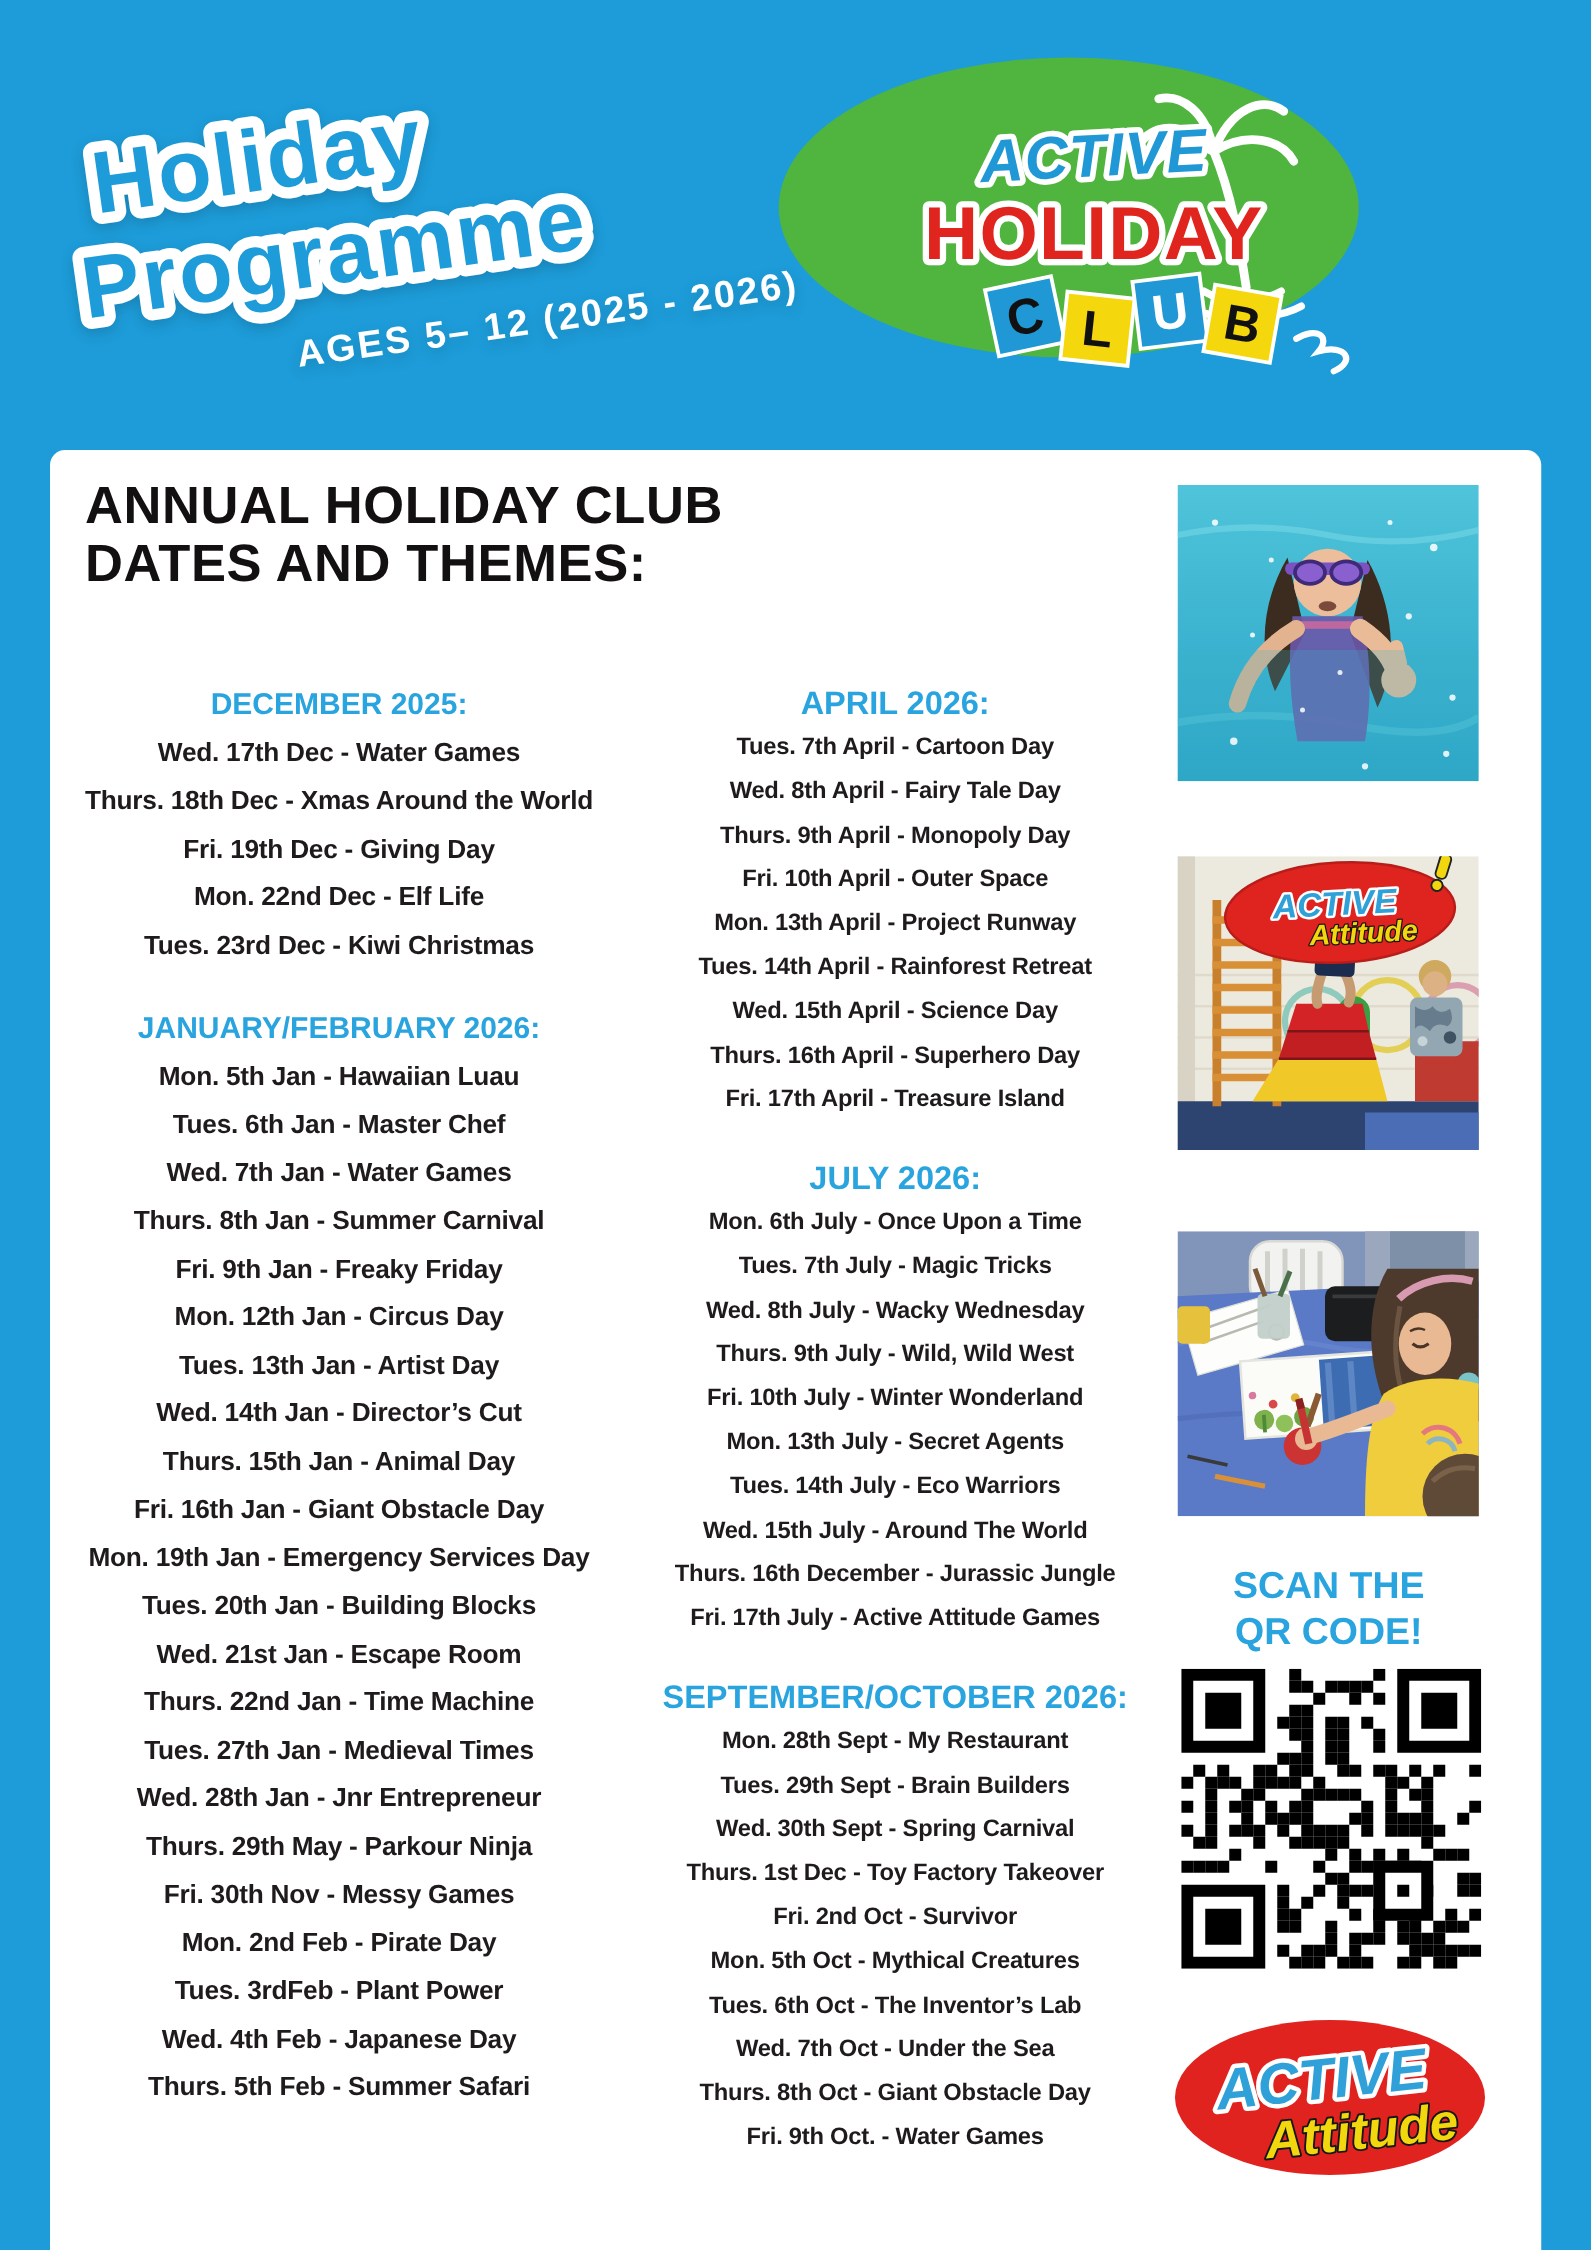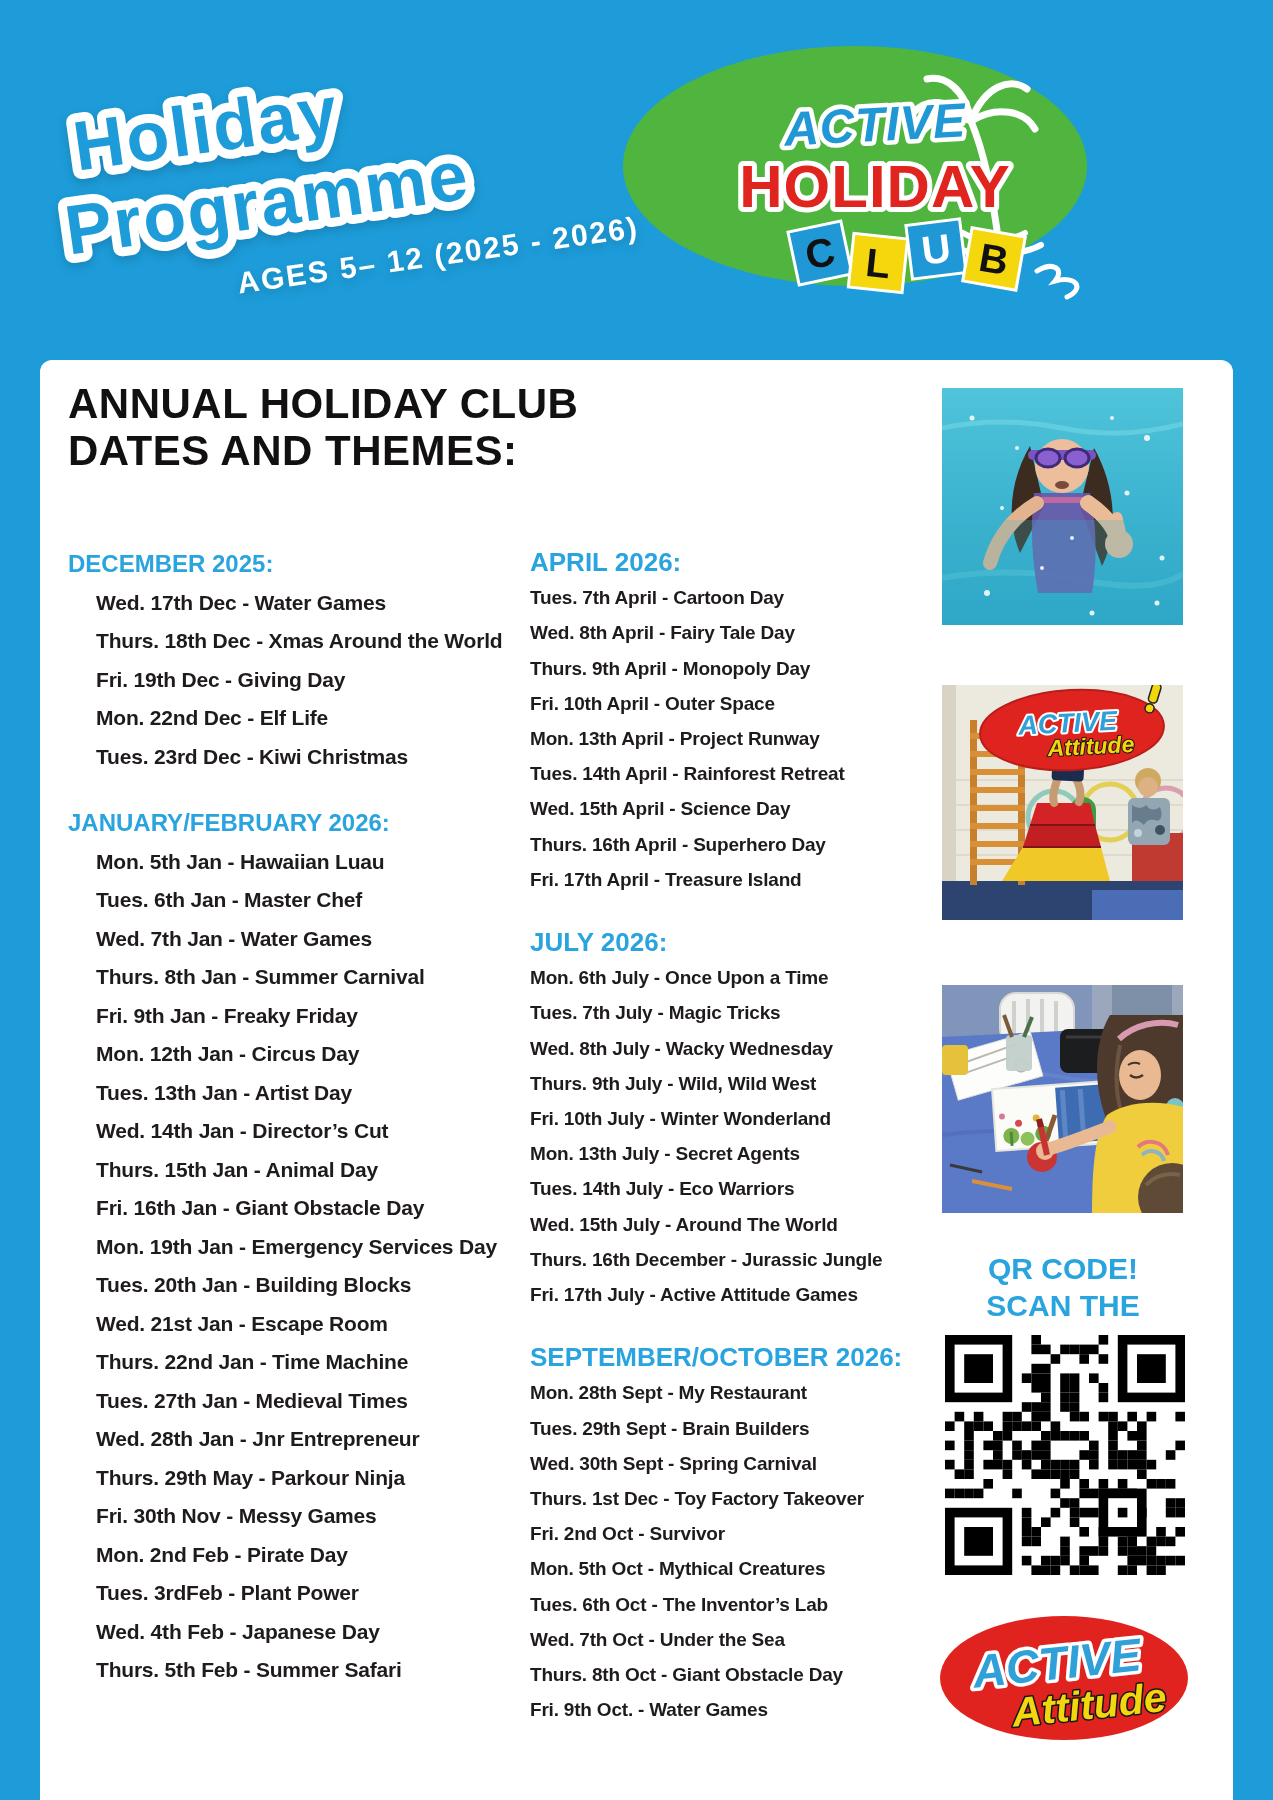--- a/index.html
+++ b/index.html
@@ -18,26 +18,26 @@
       fill:#e0251f;stroke:#fff;stroke-width:10;paint-order:stroke;stroke-linejoin:round;letter-spacing:1px;}
   .tile-letter{font-family:"Liberation Sans",sans-serif;font-weight:bold;font-size:40px;text-anchor:middle;}
 
   
   .card{position:absolute;left:40px;top:360px;width:1193px;height:1552px;background:#fff;border-radius:12px;}
   .main-title{position:absolute;left:28px;top:20px;font-size:42px;font-weight:bold;color:#121011;
       line-height:47px;letter-spacing:0.5px;}
   .col{position:absolute;top:185px;}
   .col-left{left:28px;}
   .col-right{left:490px;}
-  .section{margin:0 0 28px 0;}
+  .section{margin:0 0 28px 0;text-align:center;}
   .section-heading{color:#2aa4de;font-weight:bold;}
   .col-left .section-heading{font-size:24px;line-height:38.5px;}
   .col-right .section-heading{font-size:26px;line-height:35.2px;}
   .item{color:#1f1b1c;font-weight:bold;white-space:nowrap;letter-spacing:-0.2px;}
-  .col-left .item{font-size:21px;line-height:38.5px;margin-left:28px;}
+  .col-left .item{font-size:21px;line-height:38.5px;}
   .col-right .item{font-size:19px;line-height:35.2px;}
 
   
   .photo{position:absolute;left:902px;}
   .photo-swim{top:28px;}
   .photo-gym{top:325px;}
   .photo-craft{top:625px;}
   .scan{position:absolute;left:880px;top:890px;width:286px;text-align:center;color:#2aa4de;
       font-size:30px;font-weight:bold;line-height:37px;}
   .qr-svg{position:absolute;left:905px;top:975px;background:#fff;}
@@ -351,22 +351,22 @@
         <path d="M168,142 C142,152 122,160 106,164" stroke="#e8b992" stroke-width="13" fill="none" stroke-linecap="round"></path>
         <circle cx="103" cy="166" r="9" fill="#e8b992"></circle>
         <line x1="98" y1="138" x2="105" y2="170" stroke="#c63333" stroke-width="6"></line>
         <line x1="97" y1="134" x2="99" y2="142" stroke="#8a2222" stroke-width="6"></line>
       </g>
       <circle cx="230" cy="212" r="34" fill="#5f4a38"></circle>
       <path d="M204,200 q14,-14 34,-10" stroke="#7a614a" stroke-width="4" fill="none"></path>
     </svg>
 
     <div class="scan">
+      <div>SCAN THE</div>
       <div>QR CODE!</div>
-      <div>SCAN THE</div>
     </div>
 
     <svg id="qr-svg" class="qr-svg" width="240" height="240" viewBox="0 0 240 240">
         <rect x="0" y="0" width="240" height="240" fill="#fff"></rect>
         <rect x="86.39999999999999" y="0" width="9.6" height="9.6" fill="#000"></rect>
         <rect x="153.6" y="0" width="9.6" height="9.6" fill="#000"></rect>
         <rect x="86.39999999999999" y="9.6" width="9.6" height="9.6" fill="#000"></rect>
         <rect x="96" y="9.6" width="9.6" height="9.6" fill="#000"></rect>
         <rect x="115.19999999999999" y="9.6" width="9.6" height="9.6" fill="#000"></rect>
         <rect x="124.8" y="9.6" width="9.6" height="9.6" fill="#000"></rect>

